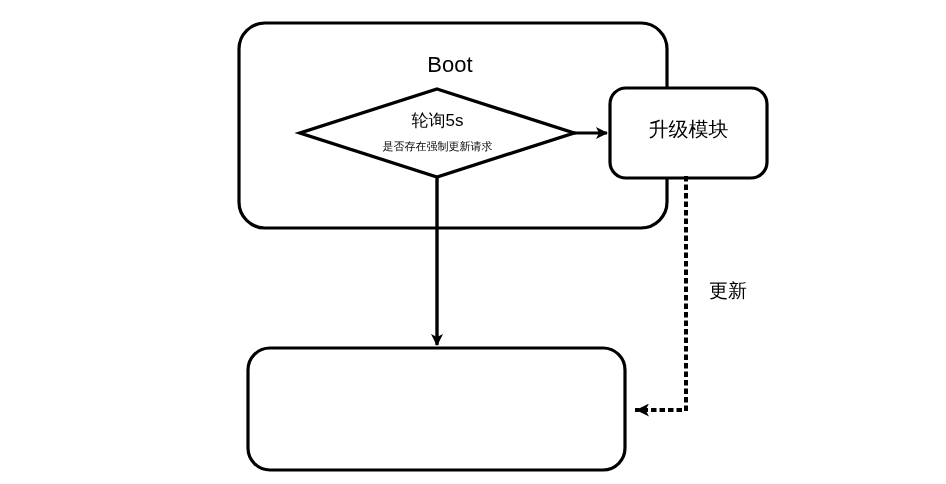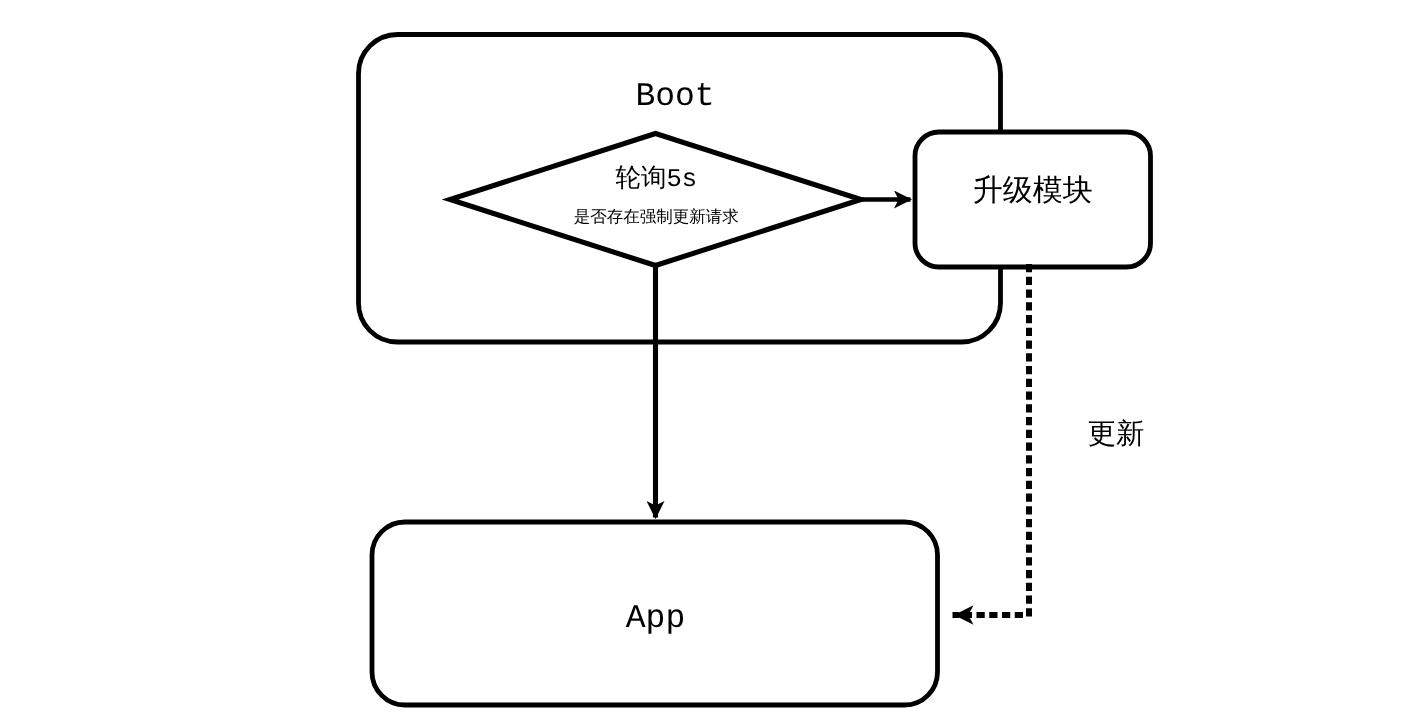--- a/index.html
+++ b/index.html
@@ -25,21 +25,20 @@
     width: 946px;
     height: 484px;
   }
   .node-label {
     position: absolute;
     color: #000000;
     white-space: nowrap;
     text-align: center;
     line-height: 1.0;
     pointer-events: none;
-    font-family: Liberation Mono, monospace;
   }
   .label-boot {
     left: 0;
     top: 54px;
     width: 900px;
     font-size: 22px;
   }
   .label-app {
     left: 0;
     top: 402px;
@@ -62,21 +61,21 @@
     left: 300px;
     top: 141px;
     width: 275px;
     font-size: 11px;
   }
   .label-edge-update {
     left: 693px;
     top: 281px;
     width: 70px;
     font-size: 19px;
-    text-align: right;
+    text-align: center;
   }
 </style>
 </head>
 <body>
 
 <div id="diagram-canvas">
 
   <svg id="diagram-svg" viewBox="0 0 946 484" xmlns="http://www.w3.org/2000/svg">
     <defs>
       <marker id="arrowSolid" viewBox="0 0 12 12" refX="11" refY="6" markerWidth="12" markerHeight="12" orient="auto-start-reverse" markerUnits="userSpaceOnUse">
@@ -106,17 +105,16 @@
   </svg>
 
   <div class="node-label label-boot">Boot</div>
 
   <div class="node-label label-diamond-line1">轮询5s</div>
 
   <div class="node-label label-diamond-line2">是否存在强制更新请求</div>
 
   <div class="node-label label-upgrade">升级模块</div>
 
-  <div class="node-label label-app">App</div>
 
   <div class="node-label label-edge-update">更新</div>
 
 </div>
 
 </body></html>

